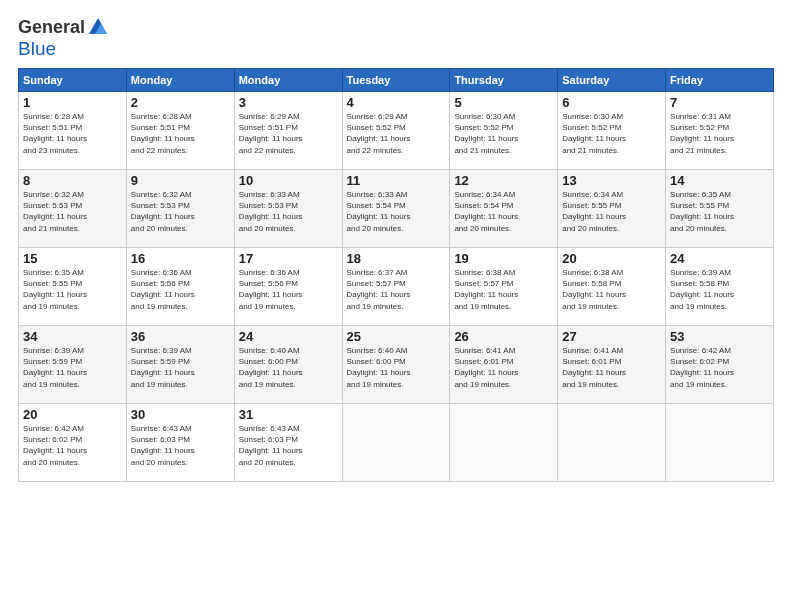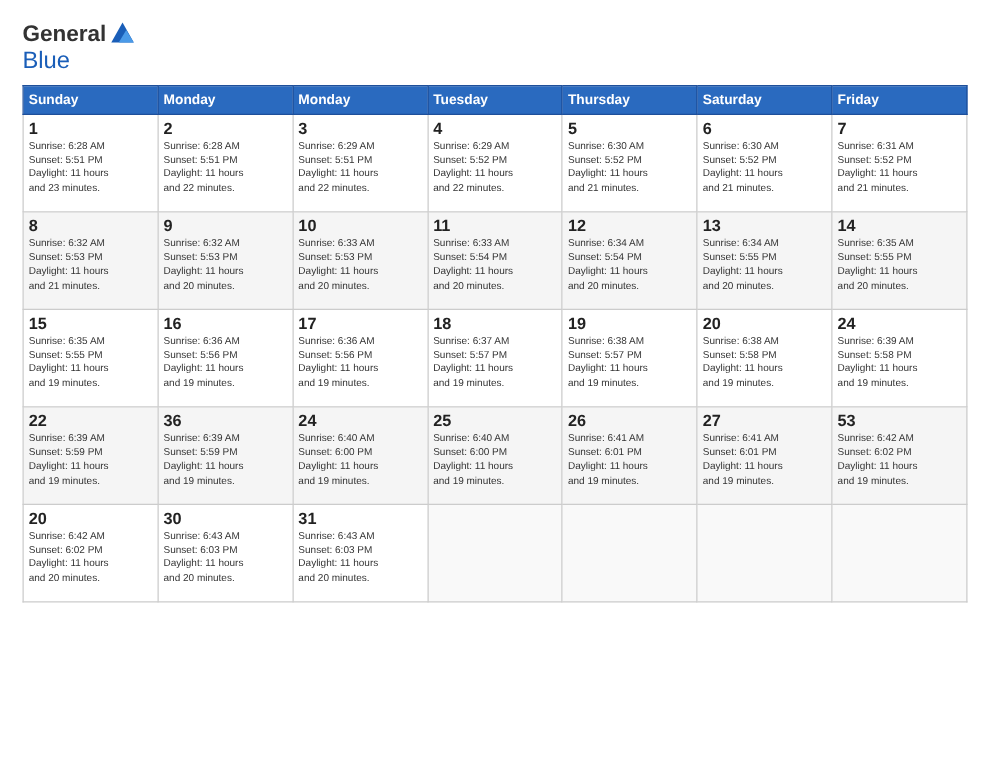--- a/index.html
+++ b/index.html
@@ -218,21 +218,21 @@
             <span class="day-num">20</span>
             <div class="day-detail">Sunrise: 6:38 AM<br>Sunset: 5:58 PM<br>Daylight: 11 hours<br>and 19 minutes.</div>
           </td>
           <td>
             <span class="day-num">24</span>
             <div class="day-detail">Sunrise: 6:39 AM<br>Sunset: 5:58 PM<br>Daylight: 11 hours<br>and 19 minutes.</div>
           </td>
         </tr>
         <tr>
           <td>
-            <span class="day-num">22</span>
+            <span class="day-num">34</span>
             <div class="day-detail">Sunrise: 6:39 AM<br>Sunset: 5:59 PM<br>Daylight: 11 hours<br>and 19 minutes.</div>
           </td>
           <td>
             <span class="day-num">36</span>
             <div class="day-detail">Sunrise: 6:39 AM<br>Sunset: 5:59 PM<br>Daylight: 11 hours<br>and 19 minutes.</div>
           </td>
           <td>
             <span class="day-num">24</span>
             <div class="day-detail">Sunrise: 6:40 AM<br>Sunset: 6:00 PM<br>Daylight: 11 hours<br>and 19 minutes.</div>
           </td>

